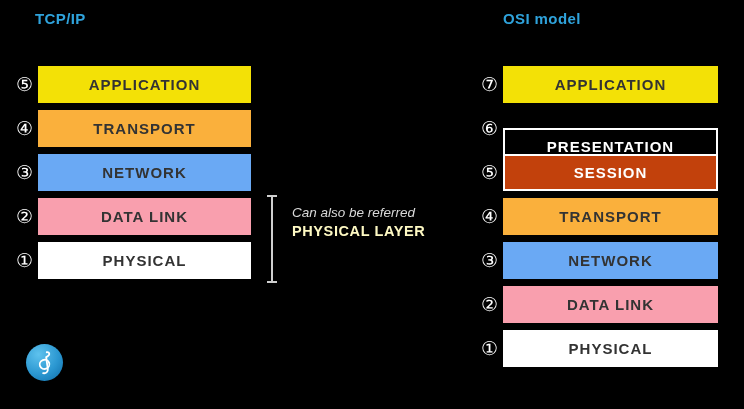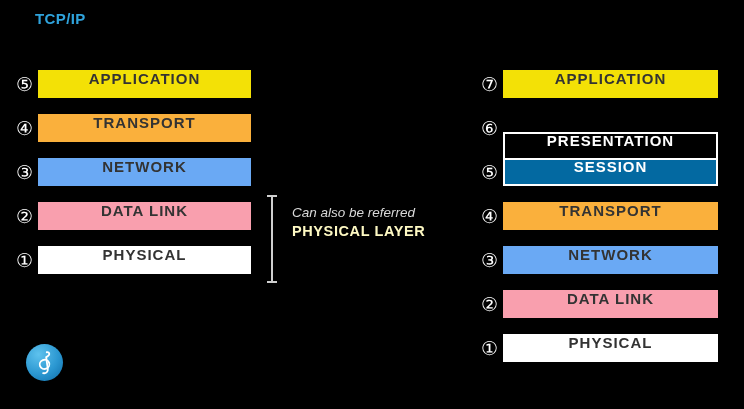--- a/index.html
+++ b/index.html
@@ -40,23 +40,23 @@
   .layer-num {
     width: 27px;
     text-align: center;
     color: #ffffff;
     font-size: 19px;
     line-height: 1;
     flex: 0 0 27px;
   }
   .layer-band {
     width: 213px;
-    height: 28px;
-    display: flex;
-    align-items: flex-start;
+    height: 37px;
+    display: flex;
+    align-items: center;
     justify-content: center;
   }
   .stack-osi .layer-band { width: 215px; }
   .layer-band.bordered { box-shadow: inset 0 0 0 2px #ffffff; }
   .band-label {
     font-size: 15px;
     font-weight: bold;
     letter-spacing: 1px;
     white-space: nowrap;
   }
@@ -108,20 +108,21 @@
   }
   .logo-badge svg { display: block; }
 </style>
 </head>
 <body>
 
 <div class="canvas">
 
   <div class="model-title title-tcpip" style="color: rgb(47, 163, 220);">TCP/IP</div>
 
+  <div class="model-title title-osi" style="color: rgb(47, 163, 220);">OSI model</div>
 
   <div class="stack stack-tcpip">
 
     <div class="layer-row">
       <span class="layer-num">⑤</span>
       <div class="layer-band" style="background: rgb(243, 225, 6);">
         <span class="band-label" style="color: rgb(51, 51, 51);">APPLICATION</span>
       </div>
     </div>
 
@@ -175,21 +176,21 @@
 
     <div class="layer-row">
       <span class="layer-num">⑥</span>
       <div class="layer-band bordered" style="background: rgb(0, 0, 0); margin-top: 36px;">
         <span class="band-label" style="color: rgb(255, 255, 255);">PRESENTATION</span>
       </div>
     </div>
 
     <div class="layer-row">
       <span class="layer-num">⑤</span>
-      <div class="layer-band bordered" style="background: #0369a1;">
+      <div class="layer-band bordered" style="background: #c2410c;">
         <span class="band-label" style="color: rgb(255, 255, 255);">SESSION</span>
       </div>
     </div>
 
     <div class="layer-row">
       <span class="layer-num">④</span>
       <div class="layer-band" style="background: rgb(250, 176, 60);">
         <span class="band-label" style="color: rgb(51, 51, 51);">TRANSPORT</span>
       </div>
     </div>

